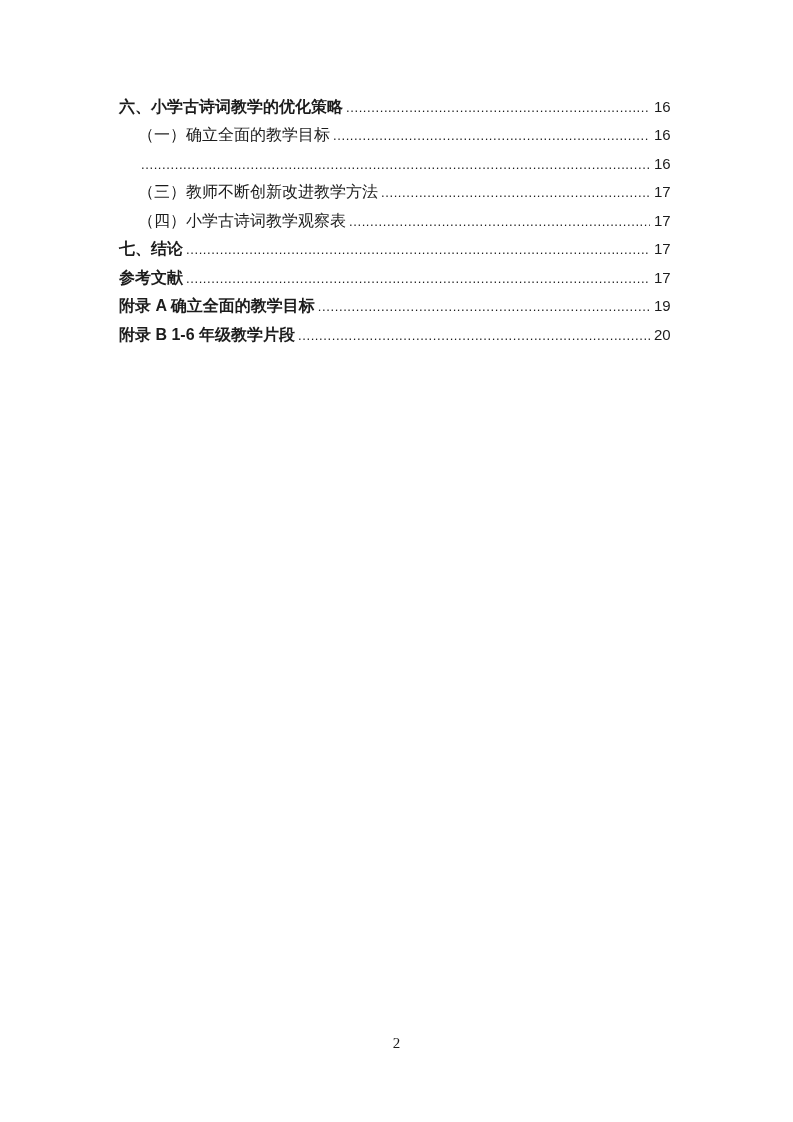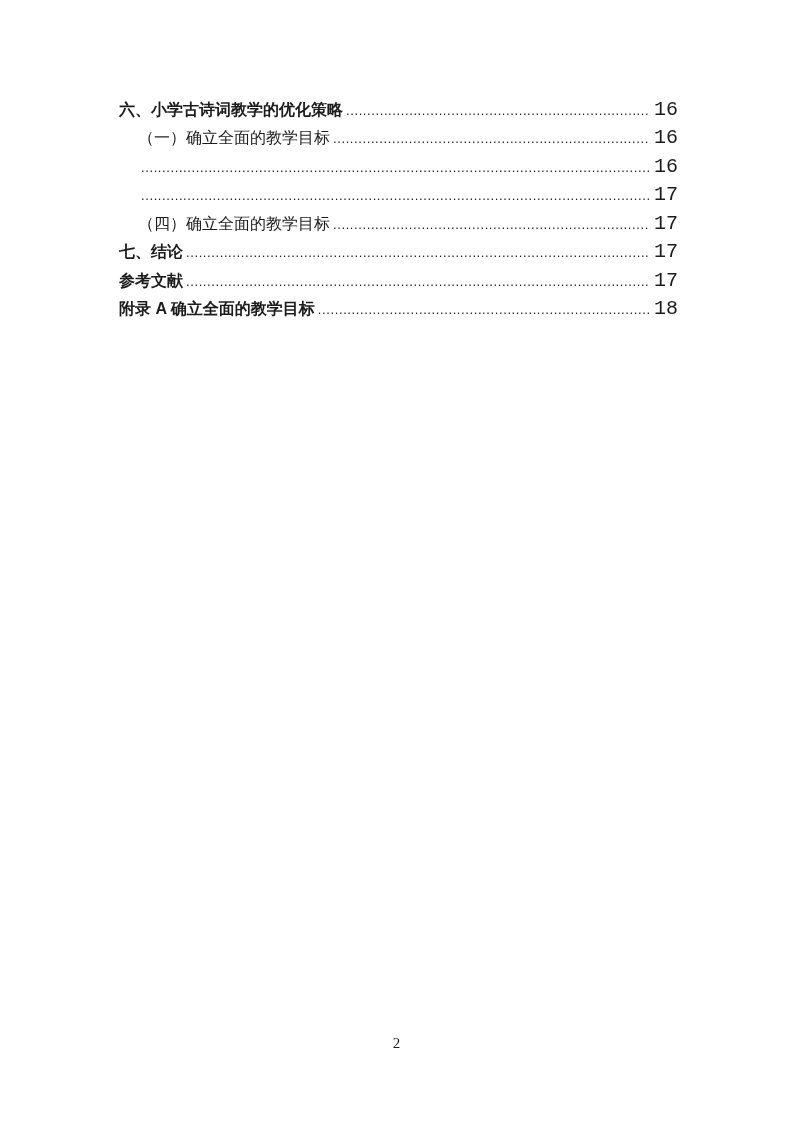--- a/index.html
+++ b/index.html
@@ -53,22 +53,22 @@
     min-width: 0;
   }
   .toc-dots::after {
     content: "....................................................................................................................................................................................................................";
     font-family: "Liberation Sans", sans-serif;
     font-size: 13px;
     letter-spacing: 0.6px;
     color: #1c1c1c;
   }
   .toc-page {
-    font-family: Liberation Mono, monospace;
-    font-size: 20px;
+    font-family: Liberation Sans, sans-serif;
+    font-size: 15px;
     min-width: 18px;
     white-space: nowrap;
   }
   .footer-page-number {
     position: absolute;
     top: 1035px;
     left: 0;
     width: 100%;
     text-align: center;
     font-family: "Liberation Serif", serif;
@@ -94,46 +94,52 @@
         <span class="toc-dots"></span>
         <span class="toc-page">16</span>
       </div>
 
       <div class="toc-row level-2">
         <span class="toc-dots"></span>
         <span class="toc-page">16</span>
       </div>
 
       <div class="toc-row level-2">
+        <span class="toc-label">（三）教师不断创新改进教学方法</span>
         <span class="toc-dots"></span>
         <span class="toc-page">17</span>
       </div>
 
       <div class="toc-row level-2">
-        <span class="toc-label">（四）确立全面的教学目标</span>
+        <span class="toc-label">（四）小学古诗词教学观察表</span>
         <span class="toc-dots"></span>
         <span class="toc-page">17</span>
       </div>
 
       <div class="toc-row level-1">
         <span class="toc-label">七、结论</span>
         <span class="toc-dots"></span>
         <span class="toc-page">17</span>
       </div>
 
       <div class="toc-row level-1">
         <span class="toc-label">参考文献</span>
         <span class="toc-dots"></span>
         <span class="toc-page">17</span>
       </div>
 
       <div class="toc-row level-1">
         <span class="toc-label">附录 A 确立全面的教学目标</span>
         <span class="toc-dots"></span>
-        <span class="toc-page">18</span>
+        <span class="toc-page">19</span>
       </div>
 
+      <div class="toc-row level-1">
+        <span class="toc-label">附录 B 1-6 年级教学片段</span>
+        <span class="toc-dots"></span>
+        <span class="toc-page">20</span>
+      </div>
 
     </div>
 
   <div class="footer-page-number">2</div>
 
 </div>
 
 </body></html>

